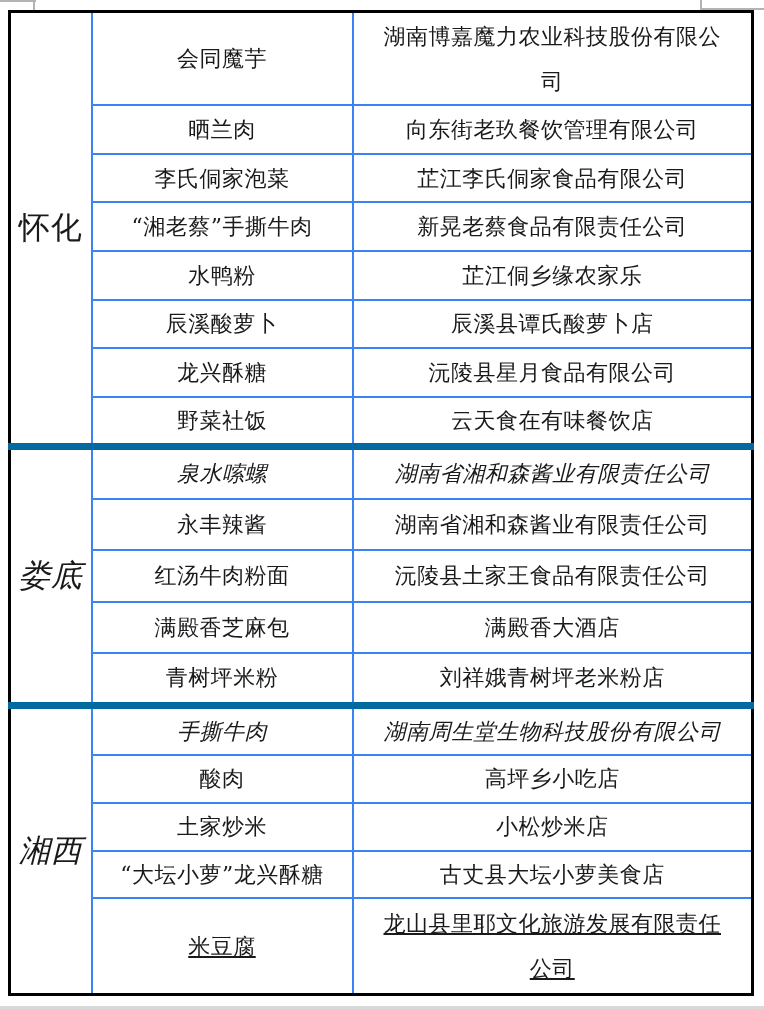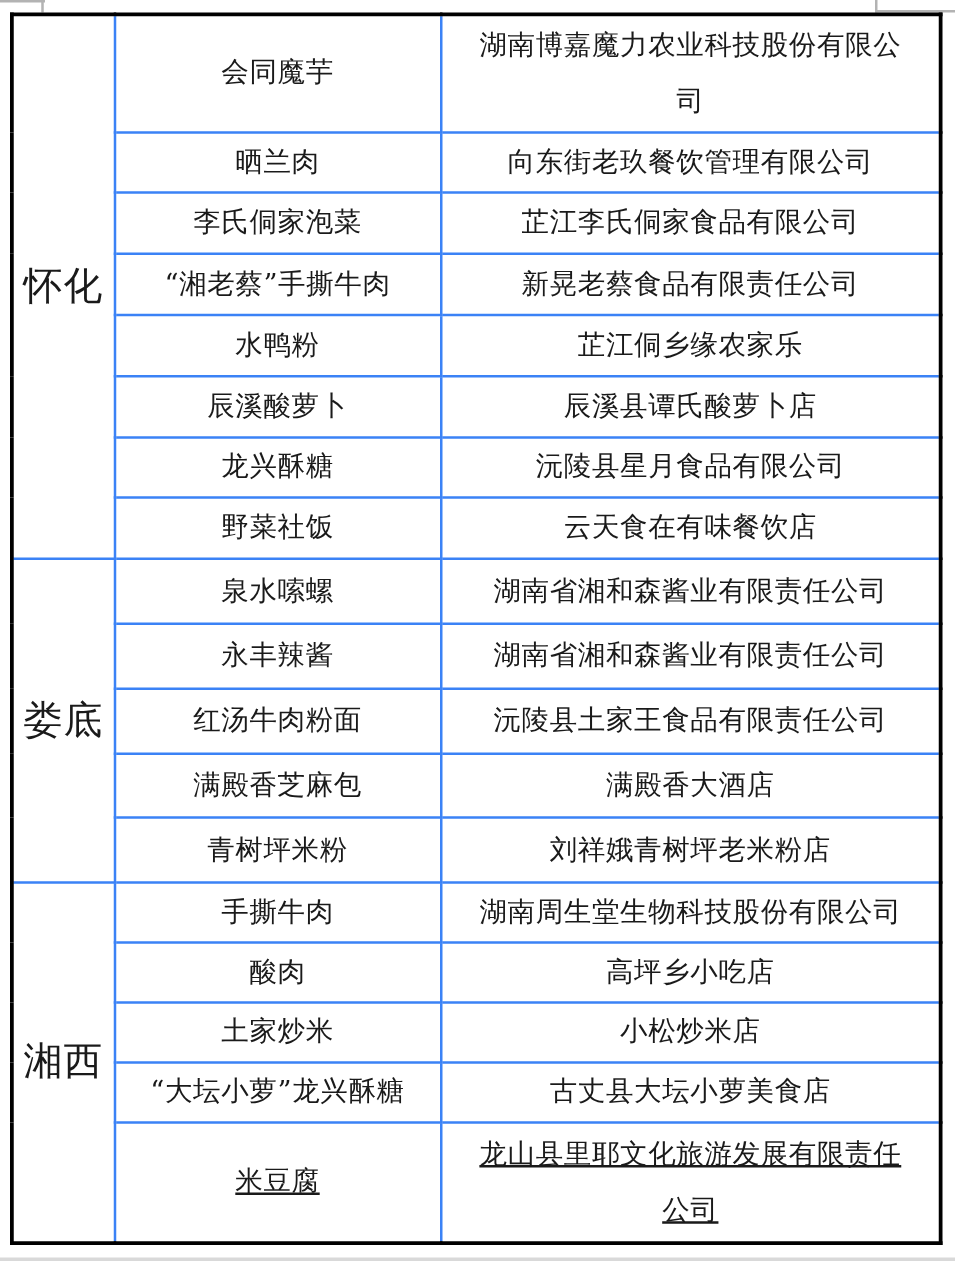--- a/index.html
+++ b/index.html
@@ -60,21 +60,21 @@
     overflow: hidden;
   }
   td.region   { font-size: 31px; letter-spacing: 1px; }
   td.food     { padding: 0 4px; }
   td.producer { padding: 0 20px; }
 
   tr.s1 { height: 48px; }
   tr.s2 { height: 51px; }
   tr.s3 { height: 47px; }
   tr.tall { height: 95px; text-decoration: underline; }
-  tr.section-start td { border-top: 2px solid #0369a1; }
+  tr.section-start td { border-top: 7px solid #0369a1; font-style: italic; }
 </style>
 </head>
 <body>
 
 <div class="page">
 
   <div class="frag frag-tl-h"></div>
   <div class="frag frag-tl-v"></div>
   <div class="frag frag-tr-v"></div>
   <div class="frag frag-tr-h"></div>

